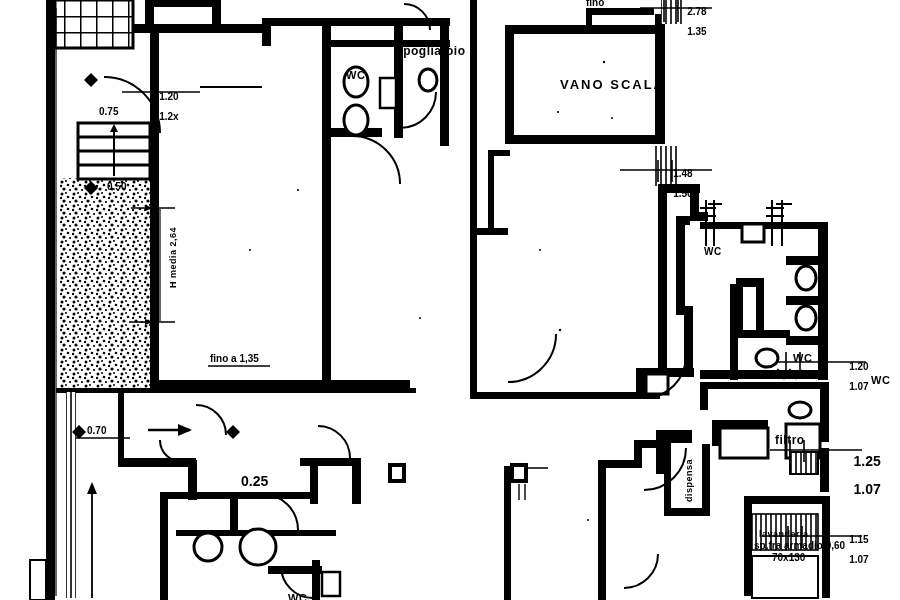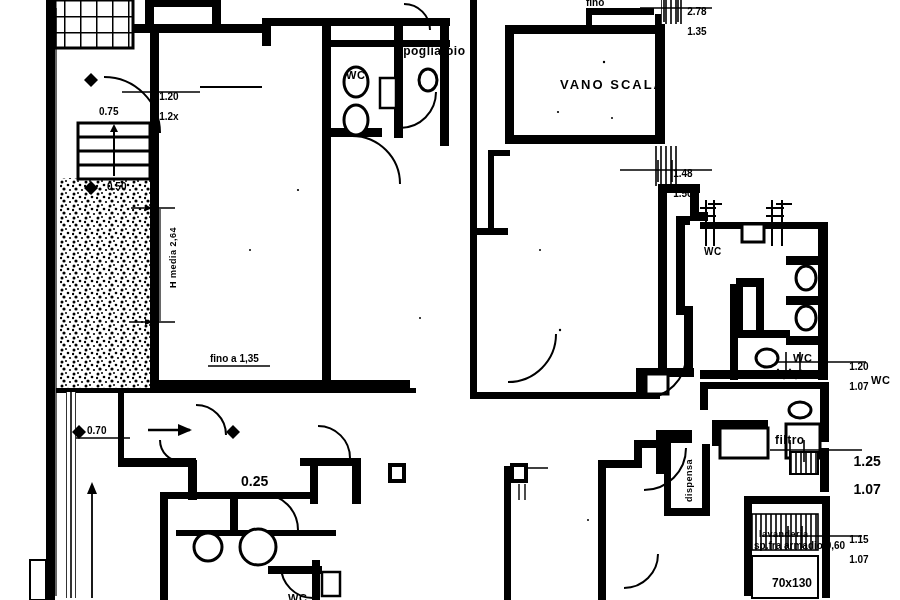--- a/index.html
+++ b/index.html
@@ -342,21 +342,21 @@
 
   <div class="dim" style="left:838px;top:525px;font-size:10px;">
     <span>1.15</span><br>
     <span>1.07</span>
   </div>
 
   <div class="dim" style="left:210px;top:354px;font-size:10px;">fino a 1,35</div>
 
   <div class="dim" style="left:754px;top:541px;font-size:10px;">sp.fra armadio 0,60</div>
 
-  <div class="dim" style="left:772px;top:553px;font-size:12px;margin-top:24px;">70x130</div>
+  <div class="dim" style="left:772px;top:553px;font-size:10px;">70x130</div>
 
   <div class="dim" style="left:99px;top:74px;font-size:10px;margin-top:33px;">0.75</div>
 
   <div class="dim" style="left:107px;top:182px;font-size:10px;">0.50</div>
 
   <div class="dim" style="left:87px;top:426px;font-size:10px;">0.70</div>
 
   <div class="dim" style="left:241px;top:426px;font-size:14px;margin-top:48px;">0.25</div>
 
 </div>

